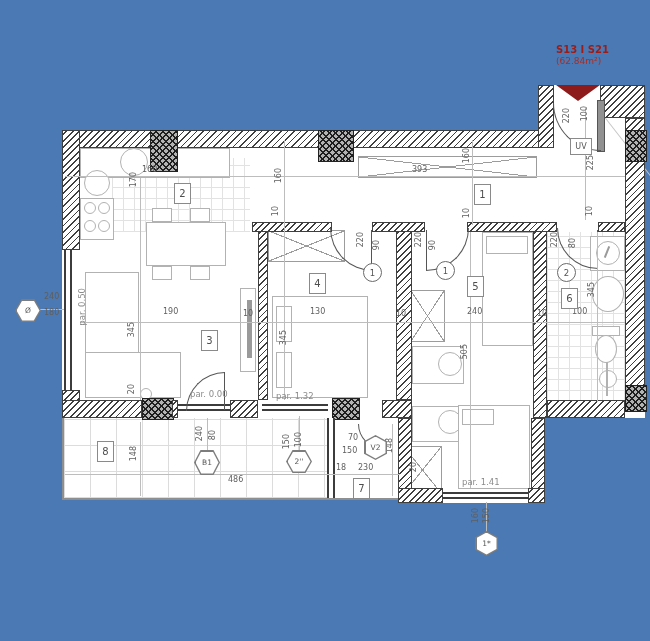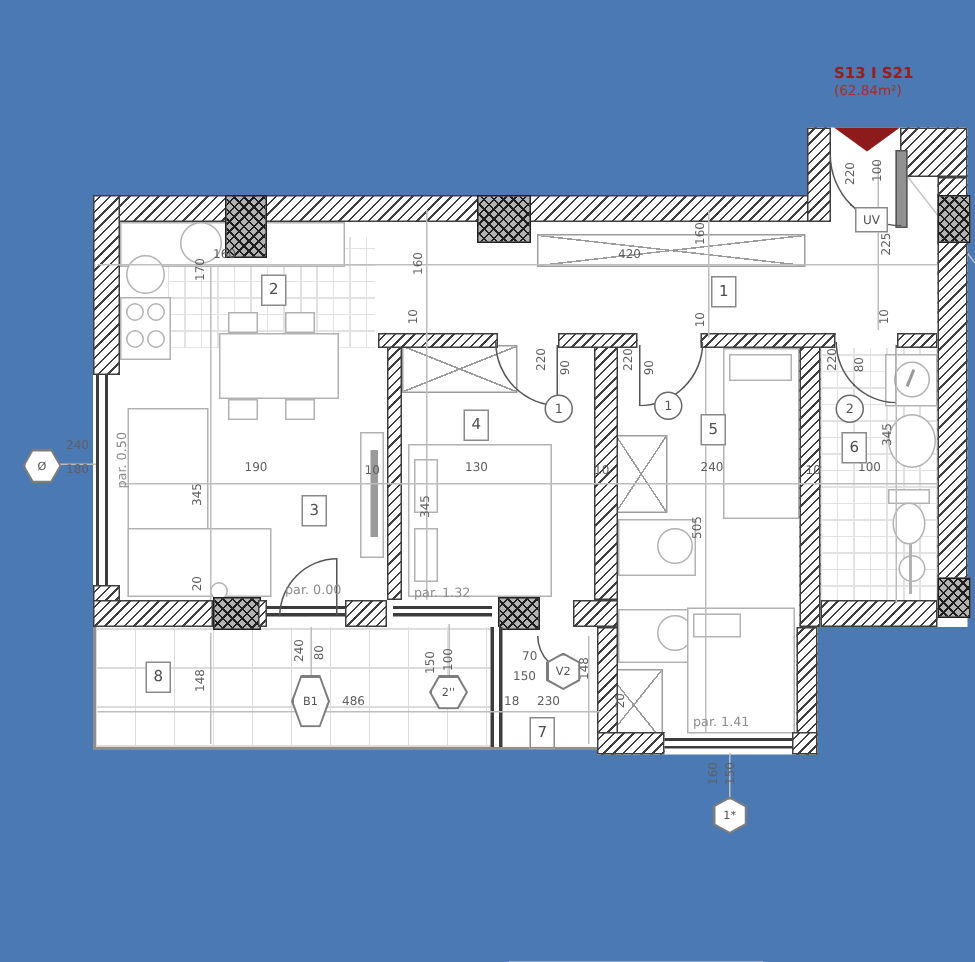--- a/index.html
+++ b/index.html
@@ -175,21 +175,21 @@
   <div class="abs hl" style="left:65px;top:474px;width:335px"></div>
   <div class="abs vl" style="left:140px;top:422px;height:74px"></div>
   <div class="abs vl" style="left:392px;top:424px;height:72px"></div>
   <div class="abs vl" style="left:207px;top:418px;height:34px"></div>
   <div class="abs vl" style="left:299px;top:416px;height:36px"></div>
   <div class="abs vl" style="left:486px;top:502px;height:32px"></div>
   <div class="abs hl" style="left:38px;top:309px;width:26px"></div>
 
   <div class="abs dim" style="left:142px;top:166px">160</div>
   <div class="abs dim v" style="left:130px;top:172px">170</div>
-  <div class="abs dim" style="left:412px;top:166px">420</div>
+  <div class="abs dim" style="left:412px;top:166px">393</div>
   <div class="abs dim v" style="left:275px;top:168px">160</div>
   <div class="abs dim v" style="left:463px;top:148px">160</div>
   <div class="abs dim v" style="left:272px;top:206px">10</div>
   <div class="abs dim v" style="left:463px;top:208px">10</div>
   <div class="abs dim v" style="left:586px;top:206px">10</div>
   <div class="abs dim" style="left:163px;top:308px">190</div>
   <div class="abs dim" style="left:243px;top:310px">10</div>
   <div class="abs dim" style="left:310px;top:308px">130</div>
   <div class="abs dim" style="left:396px;top:310px">10</div>
   <div class="abs dim" style="left:467px;top:308px">240</div>
@@ -206,21 +206,21 @@
   <div class="abs dim v" style="left:551px;top:232px">220</div>
   <div class="abs dim v" style="left:569px;top:238px">80</div>
   <div class="abs dim v" style="left:563px;top:108px">220</div>
   <div class="abs dim v" style="left:581px;top:106px">100</div>
   <div class="abs dim v" style="left:587px;top:155px">225</div>
   <div class="abs dim" style="left:44px;top:293px">240</div>
   <div class="abs dim" style="left:44px;top:309px">180</div>
   <div class="abs dim v" style="left:128px;top:384px">20</div>
   <div class="abs dim v" style="left:410px;top:462px">20</div>
   <div class="abs dim v" style="left:130px;top:446px">148</div>
-  <div class="abs dim" style="left:228px;top:464px">486</div>
+  <div class="abs dim" style="left:228px;top:476px">486</div>
   <div class="abs dim v" style="left:196px;top:426px">240</div>
   <div class="abs dim v" style="left:209px;top:430px">80</div>
   <div class="abs dim v" style="left:283px;top:434px">150</div>
   <div class="abs dim v" style="left:295px;top:432px">100</div>
   <div class="abs dim" style="left:348px;top:434px">70</div>
   <div class="abs dim" style="left:342px;top:447px">150</div>
   <div class="abs dim v" style="left:386px;top:438px">148</div>
   <div class="abs dim" style="left:336px;top:464px">18</div>
   <div class="abs dim" style="left:358px;top:464px">230</div>
   <div class="abs dim v" style="left:472px;top:508px">160</div>
@@ -241,21 +241,21 @@
   <div class="abs rlabel" style="left:97px;top:441px">8</div>
 
   <div class="abs ctag" style="left:363px;top:263px">1</div>
   <div class="abs ctag" style="left:436px;top:261px">1</div>
   <div class="abs ctag" style="left:557px;top:263px">2</div>
   <div class="abs uvbox" style="left:570px;top:138px">UV</div>
 
   <div class="hexw hexA" style="left:15px;top:299px;width:26px;height:23px">
     <div class="hexi hexA">Ø</div>
     </div>
-  <div class="hexw hexA" style="left:194px;top:450px;width:26px;height:35px">
+  <div class="hexw hexA" style="left:194px;top:450px;width:26px;height:25px">
     <div class="hexi hexA">B1</div>
     </div>
   <div class="hexw hexA" style="left:286px;top:450px;width:26px;height:23px">
     <div class="hexi hexA">2''</div>
     </div>
   <div class="hexw hexB" style="left:364px;top:435px;width:23px;height:25px">
     <div class="hexi hexB">V2</div>
     </div>
   <div class="hexw hexB" style="left:475px;top:531px;width:23px;height:25px">
     <div class="hexi hexB">1*</div>

